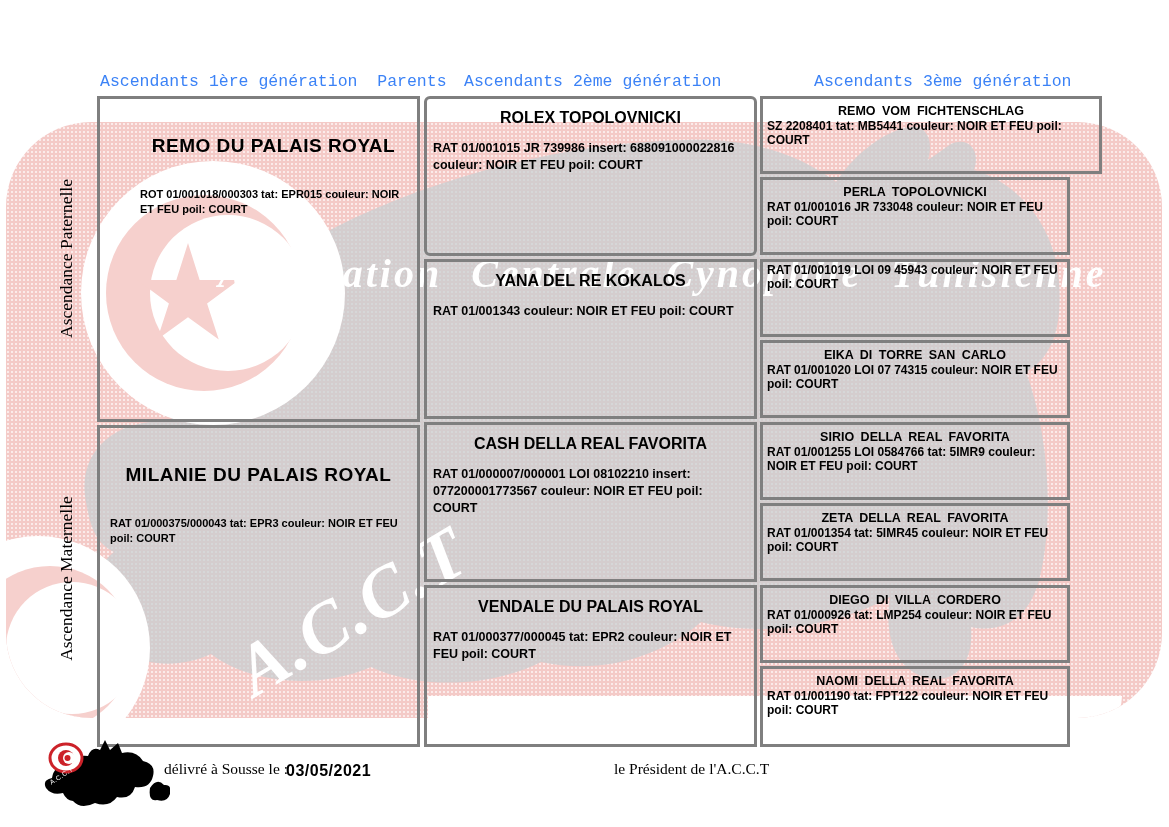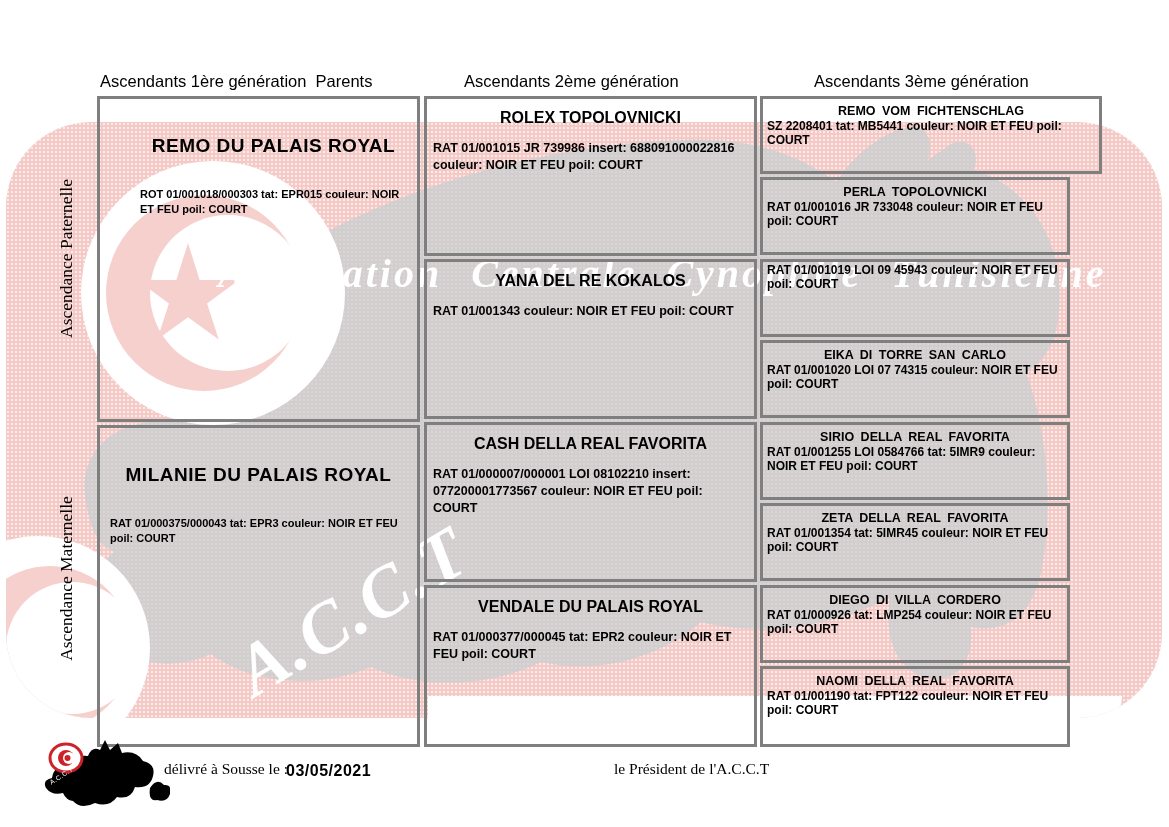--- a/index.html
+++ b/index.html
@@ -25,22 +25,22 @@
             font-family:"Liberation Serif",serif;font-style:italic;font-weight:bold;
             font-size:40px;color:#ffffff;letter-spacing:3px;word-spacing:16px;white-space:nowrap;}
   .wm-acct{position:absolute;left:258px;top:508px;
            font-family:"Liberation Serif",serif;font-style:italic;font-weight:bold;
            font-size:72px;color:#ffffff;letter-spacing:2px;
            transform:rotate(-31deg);transform-origin:left bottom;white-space:nowrap;}
 
   svg.dogwm{position:absolute;left:0;top:0;}
 
   
-  .genhdr{position:absolute;top:72px;font-family:Liberation Sans, sans-serif;font-size:16.5px;
-          color:#000000;white-space:pre;}
+  .genhdr{position:absolute;top:72px;font-family:Liberation Mono, monospace;font-size:16.5px;
+          color:#3b82f6;white-space:pre;}
   .sidelabel{position:absolute;font-family:"Liberation Serif",serif;font-size:17.5px;color:#000;
              transform:rotate(-90deg);transform-origin:center center;white-space:nowrap;width:240px;text-align:center;}
 
   
   .cell{position:absolute;border:3px solid #7f7f7f;box-sizing:border-box;background:transparent;}
   .cell .title{font-weight:bold;text-align:center;}
   .cell .details{font-weight:bold;text-align:left;}
   .g1 .title{font-size:19px;margin-top:36px;letter-spacing:.5px;}
   .g1 .details{font-size:11px;margin:30px 10px 0 10px;line-height:1.4;}
   .g2 .title{font-size:16px;margin-top:10px;}
@@ -107,21 +107,21 @@
 
   <div class="cell g1" style="left:97px;top:96px;width:323px;height:326px;padding-left:30px;">
     <div class="title">REMO DU PALAIS ROYAL</div>
     <div class="details">ROT 01/001018/000303 tat: EPR015 couleur: NOIR ET FEU poil: COURT</div>
   </div>
   <div class="cell g1" style="left:97px;top:425px;width:323px;height:322px;">
     <div class="title">MILANIE DU PALAIS ROYAL</div>
     <div class="details">RAT 01/000375/000043 tat: EPR3 couleur: NOIR ET FEU poil: COURT</div>
   </div>
 
-  <div class="cell g2" style="left:424px;top:96px;width:333px;height:160px;">
+  <div class="cell g2" style="left:424px;top:96px;width:333px;height:160px;border-radius:6px;">
     <div class="title">ROLEX TOPOLOVNICKI</div>
     <div class="details">RAT 01/001015 JR 739986 insert: 688091000022816 couleur: NOIR ET FEU poil: COURT</div>
   </div>
   <div class="cell g2" style="left:424px;top:259px;width:333px;height:160px;">
     <div class="title">YANA DEL RE KOKALOS</div>
     <div class="details">RAT 01/001343 couleur: NOIR ET FEU poil: COURT</div>
   </div>
   <div class="cell g2" style="left:424px;top:422px;width:333px;height:160px;">
     <div class="title">CASH DELLA REAL FAVORITA</div>
     <div class="details">RAT 01/000007/000001 LOI 08102210 insert: 077200001773567 couleur: NOIR ET FEU poil: COURT</div>

